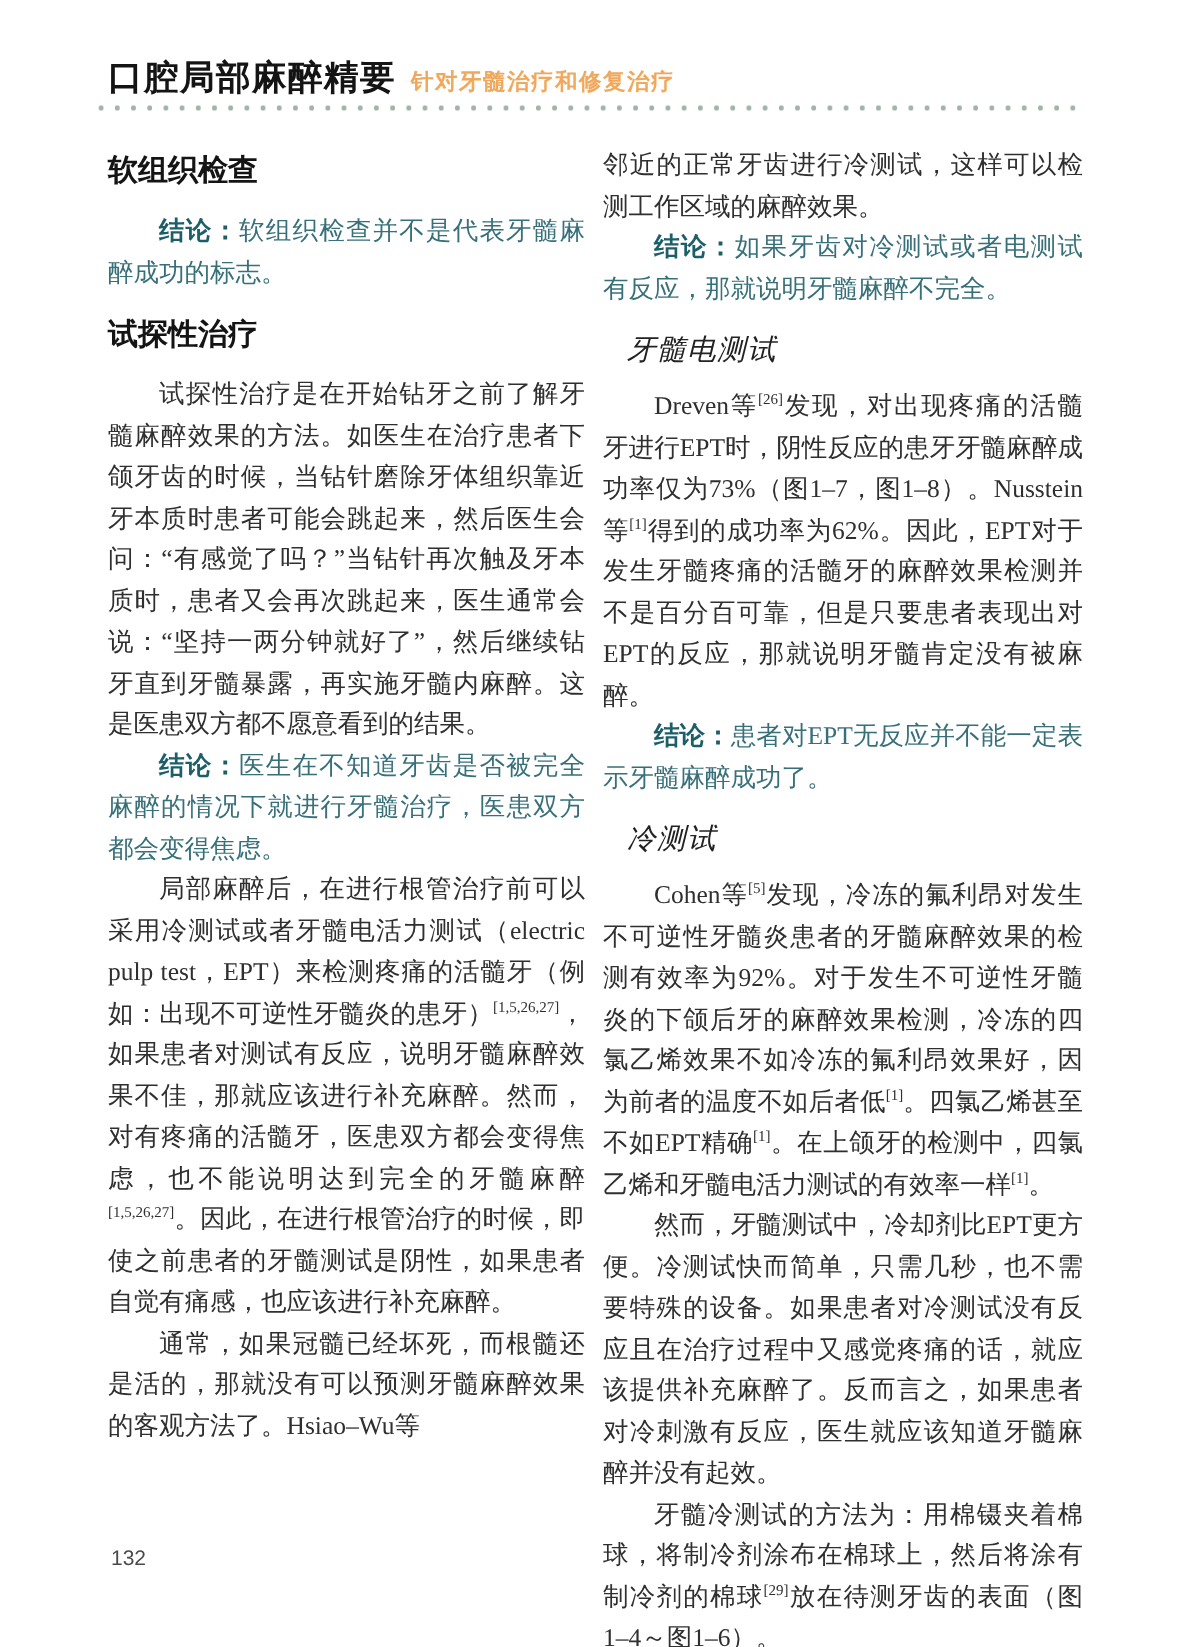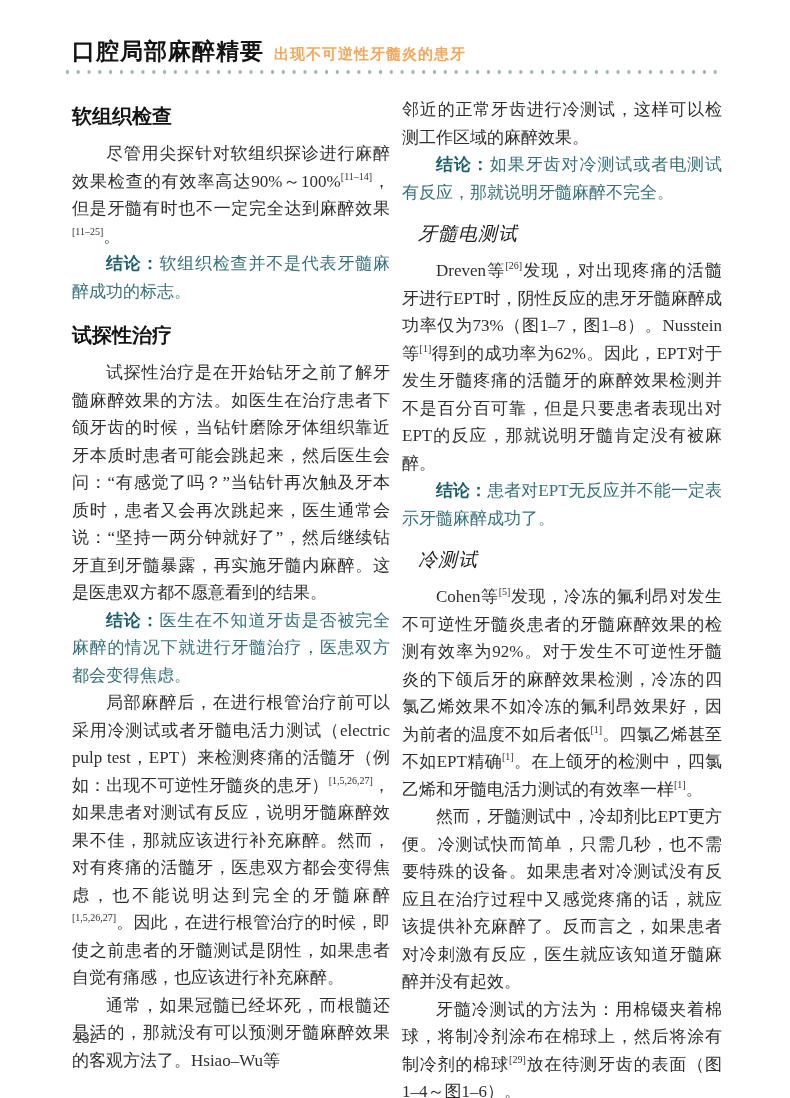--- a/index.html
+++ b/index.html
@@ -30,21 +30,21 @@
   }
   .col{
     position:absolute; top:96px; font-size:17px; line-height:27.5px;
     text-align:justify;
   }
   .col-left{ left:72px; width:318px; }
   .col-right{ left:402px; width:320px; }
   .col p{ margin:0; text-indent:2em; }
   .col p.no-indent{ text-indent:0; }
   h2.sec{
-    font-family:Liberation Sans, sans-serif; font-weight:bold;
+    font-family:Liberation Mono, monospace; font-weight:bold;
     font-size:20px; line-height:26px; color:var(--heading);
     margin:17px 0 11px; text-align:left;
   }
   h2.sec.first{ margin-top:7px; }
   h3.subsec{
     font-family:"Liberation Serif", serif; font-style:italic; font-weight:normal;
     font-size:19px; line-height:25px; color:#222;
     margin:15px 16px 11px; text-align:left; letter-spacing:1px;
   }
   p.conclusion{ color:var(--teal_text); }
@@ -58,28 +58,27 @@
     font-family:"Liberation Sans", sans-serif; color:var(--page_number);
   }
 </style>
 </head>
 <body>
 
 <div class="page">
 
   <div class="header">
     <span class="title">口腔局部麻醉精要</span>
-    <span class="subtitle">出现不可逆性牙髓炎的患牙</span>
+    <span class="subtitle">针对牙髓治疗和修复治疗</span>
   </div>
   <div class="dotted-divider"></div>
 
   <div class="col col-left">
 
     <h2 class="sec first">软组织检查</h2>
-    <p><span>尽管用尖探针对软组织探诊进行麻醉效果检查的有效率高达90%～100%</span><sup>[11–14]</sup><span>，但是牙髓有时也不一定完全达到麻醉效果</span><sup>[11–25]</sup><span>。</span></p>
     <p class="conclusion"><span class="conclusion-label">结论：</span><span>软组织检查并不是代表牙髓麻醉成功的标志。</span></p>
 
     <h2 class="sec">试探性治疗</h2>
     <p><span>试探性治疗是在开始钻牙之前了解牙髓麻醉效果的方法。如医生在治疗患者下颌牙齿的时候，当钻针磨除牙体组织靠近牙本质时患者可能会跳起来，然后医生会问：“有感觉了吗？”当钻针再次触及牙本质时，患者又会再次跳起来，医生通常会说：“坚持一两分钟就好了”，然后继续钻牙直到牙髓暴露，再实施牙髓内麻醉。这是医患双方都不愿意看到的结果。</span></p>
     <p class="conclusion"><span class="conclusion-label">结论：</span><span>医生在不知道牙齿是否被完全麻醉的情况下就进行牙髓治疗，医患双方都会变得焦虑。</span></p>
 
     <p><span>局部麻醉后，在进行根管治疗前可以采用冷测试或者牙髓电活力测试（electric pulp test，EPT）来检测疼痛的活髓牙（例如：出现不可逆性牙髓炎的患牙）</span><sup>[1,5,26,27]</sup><span>，如果患者对测试有反应，说明牙髓麻醉效果不佳，那就应该进行补充麻醉。然而，对有疼痛的活髓牙，医患双方都会变得焦虑，也不能说明达到完全的牙髓麻醉</span><sup>[1,5,26,27]</sup><span>。因此，在进行根管治疗的时候，即使之前患者的牙髓测试是阴性，如果患者自觉有痛感，也应该进行补充麻醉。</span></p>
     <p><span>通常，如果冠髓已经坏死，而根髓还是活的，那就没有可以预测牙髓麻醉效果的客观方法了。Hsiao–Wu等</span></p>
 
   </div>

